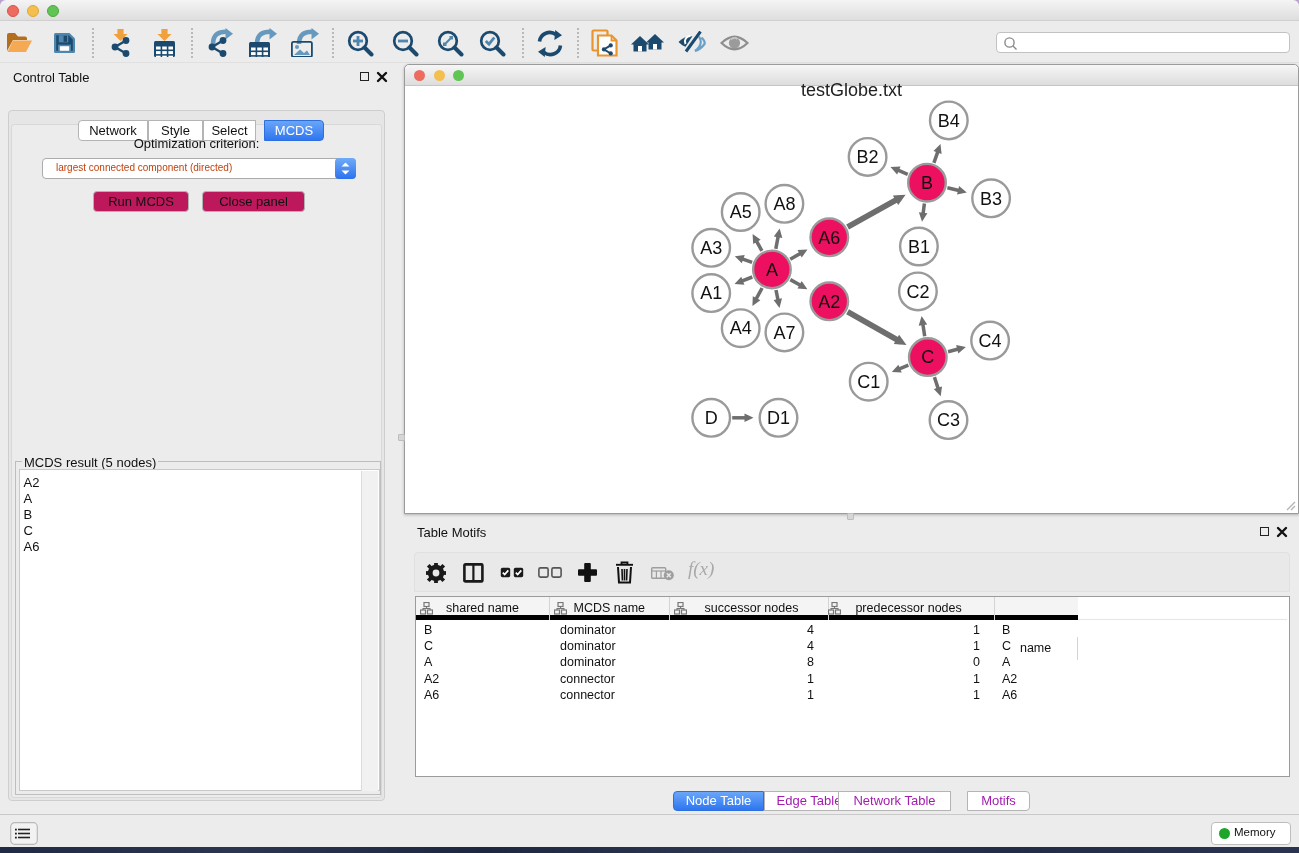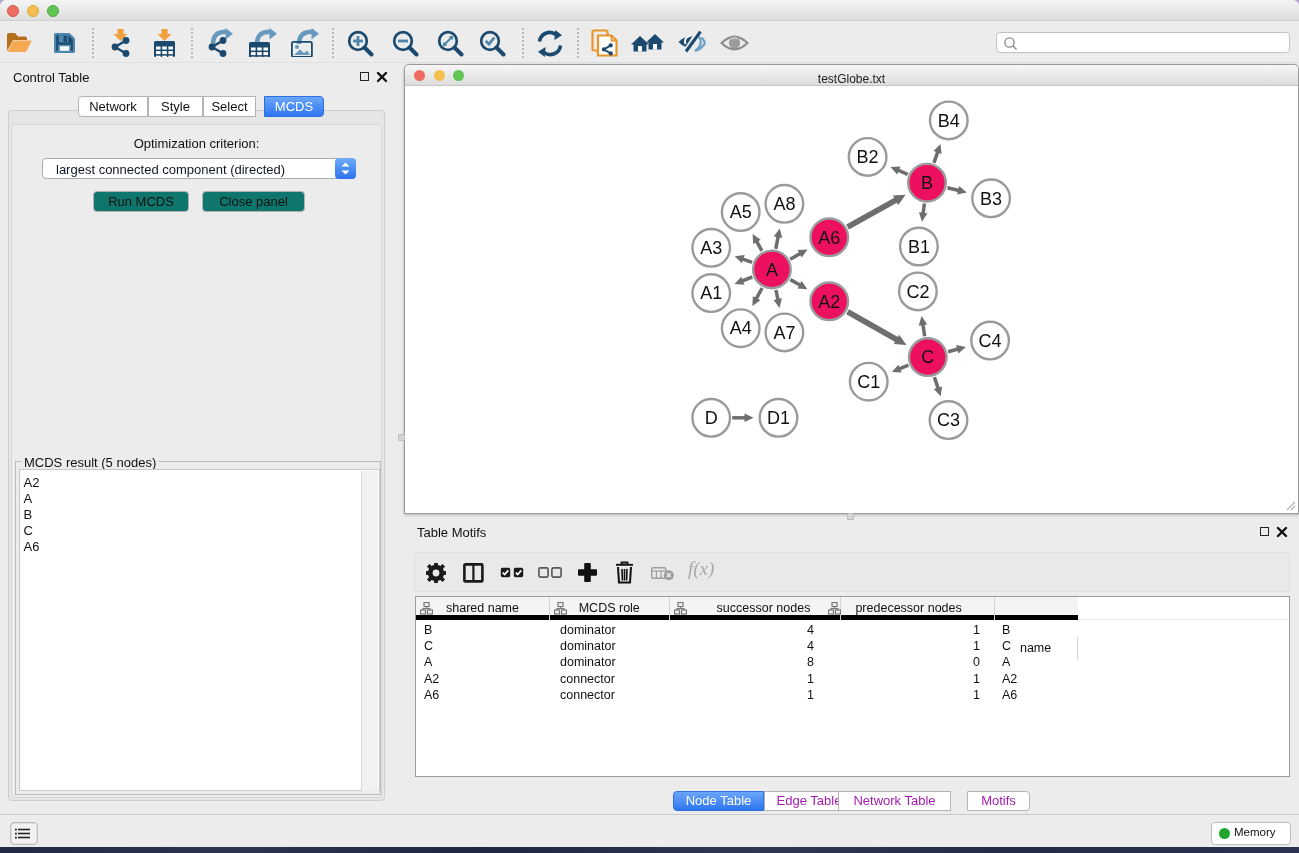--- a/index.html
+++ b/index.html
@@ -7,38 +7,38 @@
 #titlebar{position:absolute;left:0;top:0;width:1299px;height:21px;background:linear-gradient(#f4f4f4,#dedede);border-radius:6px 6px 0 0;border-bottom:1px solid #cfcfcf;}
 #titlebar .t{position:absolute;left:0;right:0;top:3px;text-align:center;font-size:13px;color:#3e3e3e;}
 .tl{position:absolute;width:12.5px;height:12.5px;border-radius:50%;top:4.6px;}
 #toolbar{position:absolute;left:0;top:22px;width:1299px;height:41px;background:#ececec;border-bottom:1px solid #e0e0e0;}
 .sep{position:absolute;top:6px;height:30px;width:0;border-left:2px dotted #b9b9b9;}
 .ticon{position:absolute;top:29px;}
 #searchbox{position:absolute;left:996px;top:32px;width:294px;height:21px;background:#fff;border:1px solid #c2c2c2;border-radius:4px;}
 
 #cp-title{position:absolute;left:13px;top:70px;font-size:13px;color:#111;}
 .winbtn-sq{position:absolute;width:9px;height:9px;border:1.6px solid #222;}
-.tabs{position:absolute;height:21px;}
+.tabs{position:absolute;height:21px;margin-top:24px;}
 .tab{position:absolute;top:0;height:21px;background:#fff;border:1px solid #b4b4b4;font-size:13px;color:#111;text-align:center;line-height:19px;}
 .tab.sel{background:linear-gradient(#6aa6f8,#2e76f1);color:#fff;border-color:#2e6fe0;}
 #cp-frame{position:absolute;left:8px;top:110px;width:377px;height:691px;background:#e6e6e6;border:1px solid #cecece;border-radius:4px;}
 #cp-inner{position:absolute;left:11px;top:124px;width:371px;height:674px;background:#ececec;border:1px solid #d8d8d8;border-radius:3px;}
 #opt-label{position:absolute;left:0;top:136px;width:393px;text-align:center;font-size:13px;color:#111;}
 #dropdown{position:absolute;left:42px;top:158px;width:314px;height:21px;background:#fff;border:1px solid #ababab;border-radius:4px;}
-#dropdown .txt{position:absolute;left:13px;top:2.5px;font-size:13px;color:#0f172a;}
+#dropdown .txt{position:absolute;left:13px;top:2.5px;font-size:10px;color:#c2410c;}
 #dropdown .cap{position:absolute;right:-1px;top:-1px;width:21px;height:21px;border-radius:4px;background:linear-gradient(#6fabf8,#2d72ee);}
-.btn{position:absolute;height:21px;background:#0f766e;border:1px solid #b2b2b2;border-radius:4px;font-size:13px;color:#111;text-align:center;line-height:19px;}
+.btn{position:absolute;height:21px;background:#be185d;border:1px solid #b2b2b2;border-radius:4px;font-size:13px;color:#111;text-align:center;line-height:19px;}
 #fieldset{position:absolute;left:15px;top:461px;width:366px;height:334px;border:1px solid #bdbdbd;}
 #fieldset .legend{position:absolute;left:6px;top:-7.5px;background:#ececec;padding:0 2px;font-size:13px;color:#111;}
 #listbox{position:absolute;left:18.5px;top:469px;width:361px;height:322px;background:#fff;border:1px solid #c9c9c9;font-size:13px;color:#111;line-height:16px;padding:5px 0 0 4px;}
 #listbox .sb{position:absolute;right:1px;top:1px;width:17px;height:320px;background:#f1f1f1;border-left:1px solid #dcdcdc;}
 
 #netwin{position:absolute;left:404px;top:64px;width:895px;height:450px;background:#fff;border:1px solid #9b9b9b;border-radius:5px 5px 0 0;box-shadow:0 1px 3px rgba(0,0,0,0.25);}
 #nettitle{position:absolute;left:0;top:0;width:893px;height:21px;background:linear-gradient(#f6f6f6,#dddddd);border-radius:5px 5px 0 0;border-bottom:1px solid #c6c6c6;}
-#nettitle .t{position:absolute;left:0;right:0;top:7px;text-align:center;font-size:12px;color:#222;}
+#nettitle .t{position:absolute;left:0;right:0;top:15px;text-align:center;font-size:18px;color:#222;}
 
 #tp-title{position:absolute;left:417px;top:525px;font-size:13px;color:#111;}
 #tp-toolbar{position:absolute;left:414px;top:552px;width:876px;height:40px;background:#e9e9e9;border:1px solid #e0e0e0;border-radius:4px 4px 0 0;}
 #table{position:absolute;left:415px;top:596px;width:875px;height:181px;background:#fff;border:1px solid #9b9b9b;}
 #thead{position:absolute;left:0;top:0;width:662px;height:23px;background:#f4f4f4;border-bottom:5px solid #000000;}
 .hcell{position:absolute;top:0;height:23px;border-right:1px solid #d4d4d4;font-size:12.5px;color:#111;}
 .hcell .lab{position:absolute;left:0;right:0;top:4px;text-align:center;}
 .cell{position:absolute;font-size:12.5px;color:#111;height:16px;}
 .num{text-align:right;}
 .btab{position:absolute;top:791px;height:20px;background:#fff;border:1px solid #b4b4b4;font-size:13px;color:#a21caf;text-align:center;line-height:18px;}
@@ -396,29 +396,29 @@
 <div class="hcell" style="left:0px;width:134px;">
         <div class="lab">shared name</div>
       </div>
 <svg style="position:absolute;left:4px;top:5px;" width="13" height="13" viewBox="0 0 13 13">
         <rect x="4" y="0.5" width="5" height="4" fill="none" stroke="#777" stroke-width="1.2"></rect>
         <rect x="0.5" y="8" width="5" height="4" fill="none" stroke="#777" stroke-width="1.2"></rect>
         <rect x="7.5" y="8" width="5" height="4" fill="none" stroke="#777" stroke-width="1.2"></rect>
         <path d="M6.5 4.5 L6.5 6.5 M3 8 L3 6.5 L10 6.5 L10 8" fill="none" stroke="#777" stroke-width="1.1"></path>
       </svg>
 <div class="hcell" style="left:134px;width:119.5px;">
-        <div class="lab">MCDS role</div>
+        <div class="lab">MCDS name</div>
       </div>
 <svg style="position:absolute;left:138px;top:5px;" width="13" height="13" viewBox="0 0 13 13">
         <rect x="4" y="0.5" width="5" height="4" fill="none" stroke="#777" stroke-width="1.2"></rect>
         <rect x="0.5" y="8" width="5" height="4" fill="none" stroke="#777" stroke-width="1.2"></rect>
         <rect x="7.5" y="8" width="5" height="4" fill="none" stroke="#777" stroke-width="1.2"></rect>
         <path d="M6.5 4.5 L6.5 6.5 M3 8 L3 6.5 L10 6.5 L10 8" fill="none" stroke="#777" stroke-width="1.1"></path>
       </svg>
-<div class="hcell" style="left:271px;width:154px;">
+<div class="hcell" style="left:259px;width:154px;">
         <div class="lab">successor nodes</div>
       </div>
 <svg style="position:absolute;left:257.5px;top:5px;" width="13" height="13" viewBox="0 0 13 13">
         <rect x="4" y="0.5" width="5" height="4" fill="none" stroke="#777" stroke-width="1.2"></rect>
         <rect x="0.5" y="8" width="5" height="4" fill="none" stroke="#777" stroke-width="1.2"></rect>
         <rect x="7.5" y="8" width="5" height="4" fill="none" stroke="#777" stroke-width="1.2"></rect>
         <path d="M6.5 4.5 L6.5 6.5 M3 8 L3 6.5 L10 6.5 L10 8" fill="none" stroke="#777" stroke-width="1.1"></path>
       </svg>
 <div class="hcell" style="left:407.6px;width:171px;">
         <div class="lab">predecessor nodes</div>

